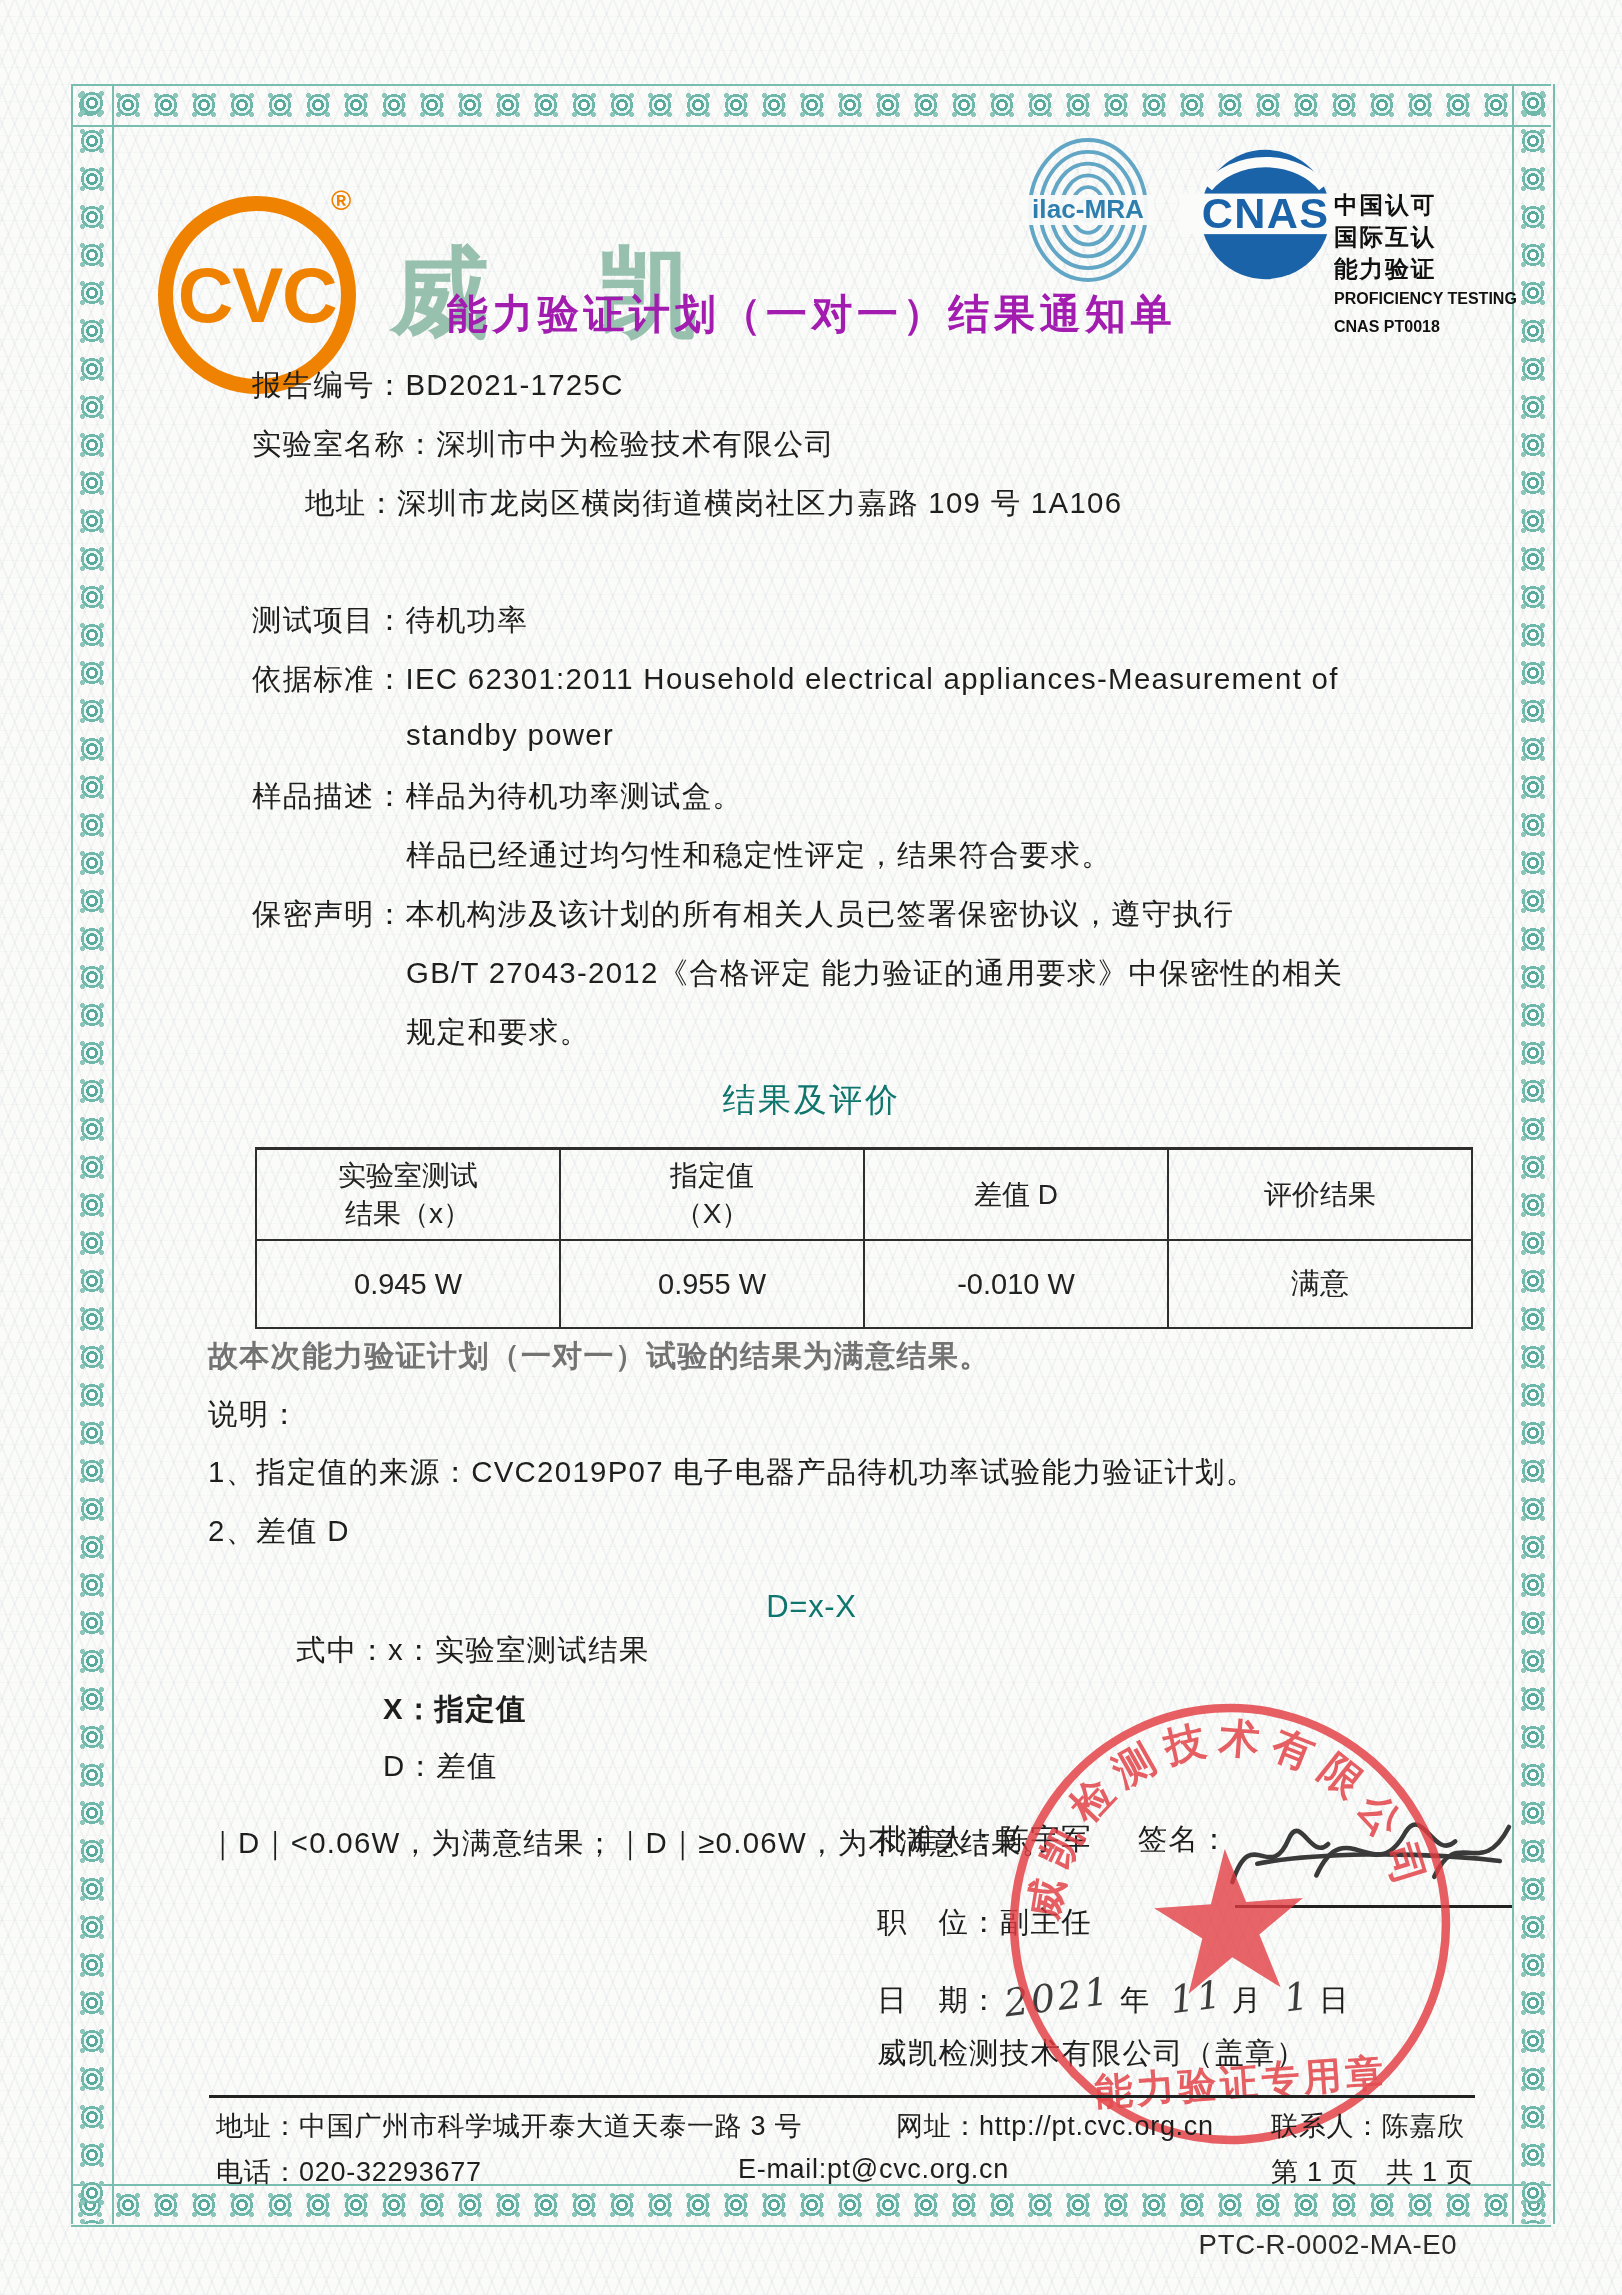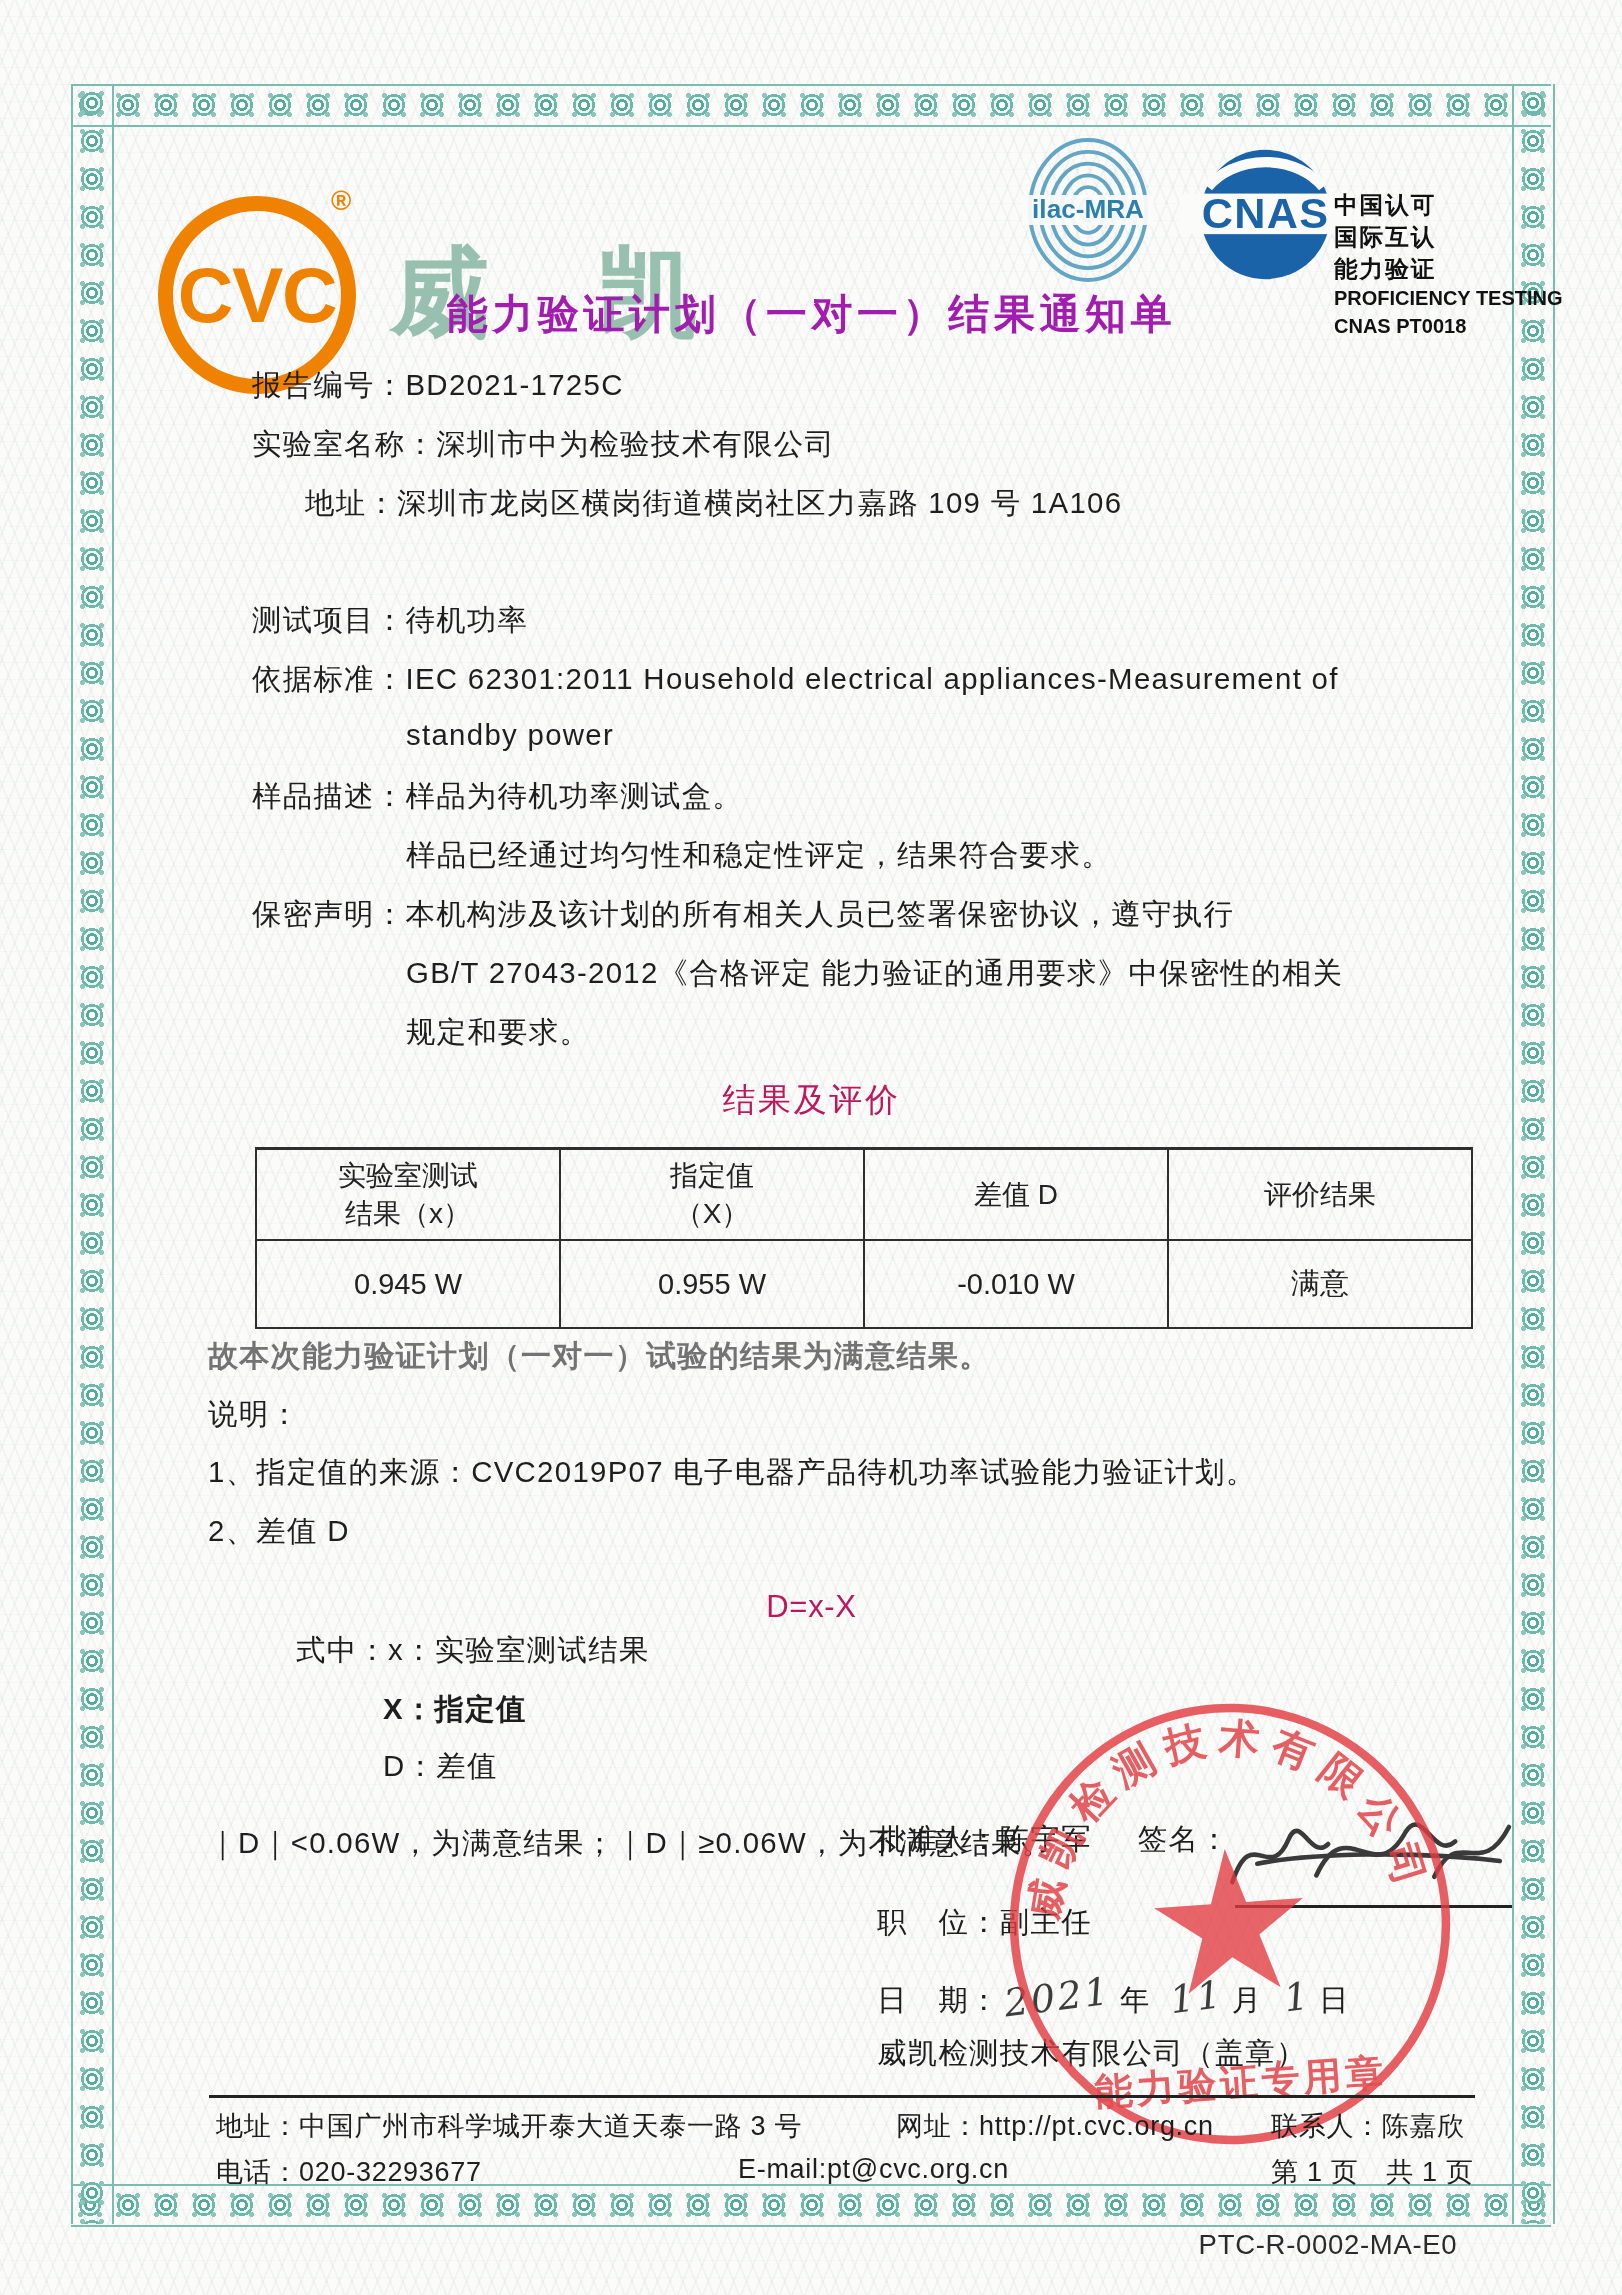--- a/index.html
+++ b/index.html
@@ -19,30 +19,30 @@
     background-image:
       radial-gradient(circle at 50% 50%, rgba(255,255,255,0.95) 0 3.3px, #58a89b 3.3px 5.9px, rgba(234,246,243,0.95) 5.9px 8.5px, #6fb7aa 8.5px 11px, rgba(255,255,255,0) 11px),
       radial-gradient(circle at 50% 50%, #8cc6bb 0 2.6px, rgba(255,255,255,0) 2.6px);
     background-size:38px 38px, 19px 19px;
     background-repeat:repeat;
   }
   .band-h{border-top:2px solid #79bcb0;border-bottom:2px solid #79bcb0;}
   .band-v{border-left:2px solid #79bcb0;border-right:2px solid #79bcb0;}
   .title{left:0;right:0;top:287px;text-align:center;font-size:41px;font-weight:bold;letter-spacing:4.6px;color:#a21caf;}
   .line{position:absolute;font-size:29.4px;letter-spacing:1.3px;white-space:nowrap;color:#1e1e1e;}
-  .heading{left:0;right:0;text-align:center;font-size:33px;letter-spacing:2.6px;color:#be185d;}
+  .heading{left:0;right:0;text-align:center;font-size:33px;letter-spacing:2.6px;color:#0f766e;}
   .cvc-ring{
     width:168px;height:168px;border:15.7px solid #ef8200;border-radius:50%;
     display:flex;align-items:center;justify-content:center;
   }
   .cvc-text{font-size:77px;font-weight:bold;color:#ef8200;letter-spacing:-1.3px;}
   .reg-mark{font-size:27.5px;color:#ef8200;font-weight:bold;}
   .brand-cn{font-size:99px;font-weight:bold;color:#98c0ae;letter-spacing:41px;white-space:nowrap;}
   .accr{font-size:23.6px;font-weight:bold;line-height:32px;color:#111;letter-spacing:2px;}
-  .accr-en{font-size:20px;font-weight:bold;color:#111;letter-spacing:0;line-height:27.5px;white-space:nowrap;}
+  .accr-en{font-size:16px;font-weight:bold;color:#111;letter-spacing:0;line-height:27.5px;white-space:nowrap;}
   table.results{
     position:absolute;left:255px;top:1147px;width:1218px;
     border-collapse:collapse;table-layout:fixed;
   }
   table.results th, table.results td{
     border:2px solid #2e2e2e;text-align:center;vertical-align:middle;
     font-weight:normal;color:#222;
   }
   table.results th{height:87px;font-size:28px;white-space:pre-line;line-height:1.35;border-top-width:3.3px;}
   table.results td{height:84px;font-size:29px;}

